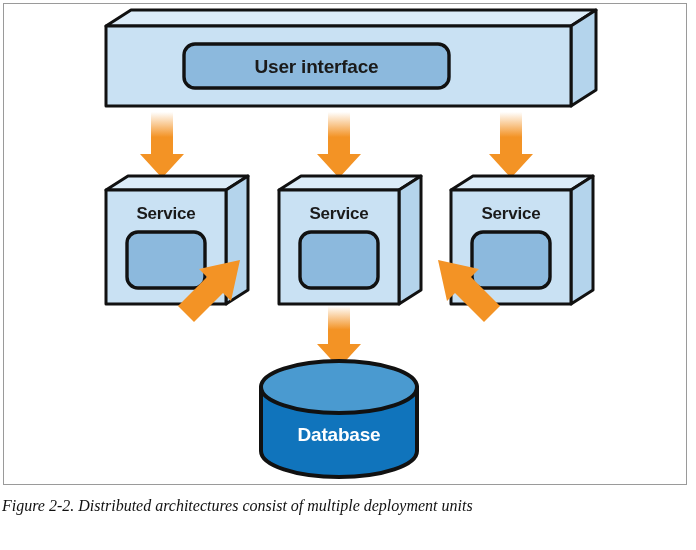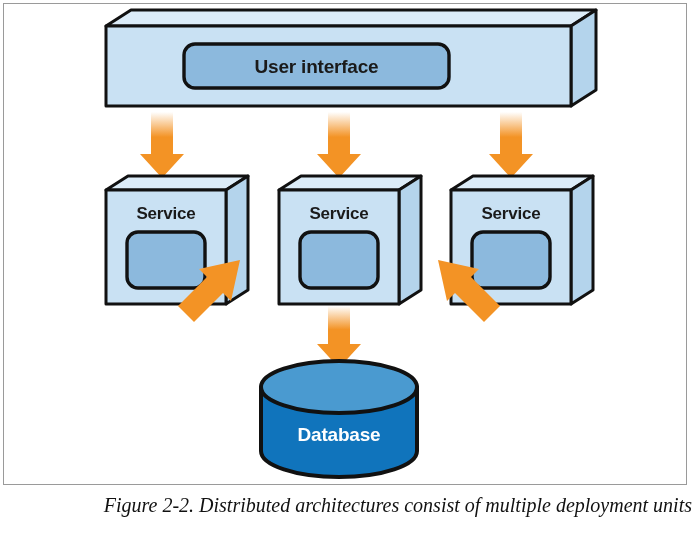--- a/index.html
+++ b/index.html
@@ -52,24 +52,23 @@
     dominant-baseline: middle;
     letter-spacing: -0.2px;
   }
   #caption {
     position: absolute;
     left: 2px;
     top: 492px;
     width: 690px;
     font-family: "Liberation Serif", serif;
     font-style: italic;
-    font-size: 20px;
+    font-size: 16px;
     line-height: 27px;
     color: #111111;
-    text-align: right;
   }
 </style>
 </head>
 <body>
 
 <div id="page">
 
   <div id="figure-frame">
 
     <svg id="diagram-svg" viewBox="0 0 682 480" xmlns="http://www.w3.org/2000/svg">

